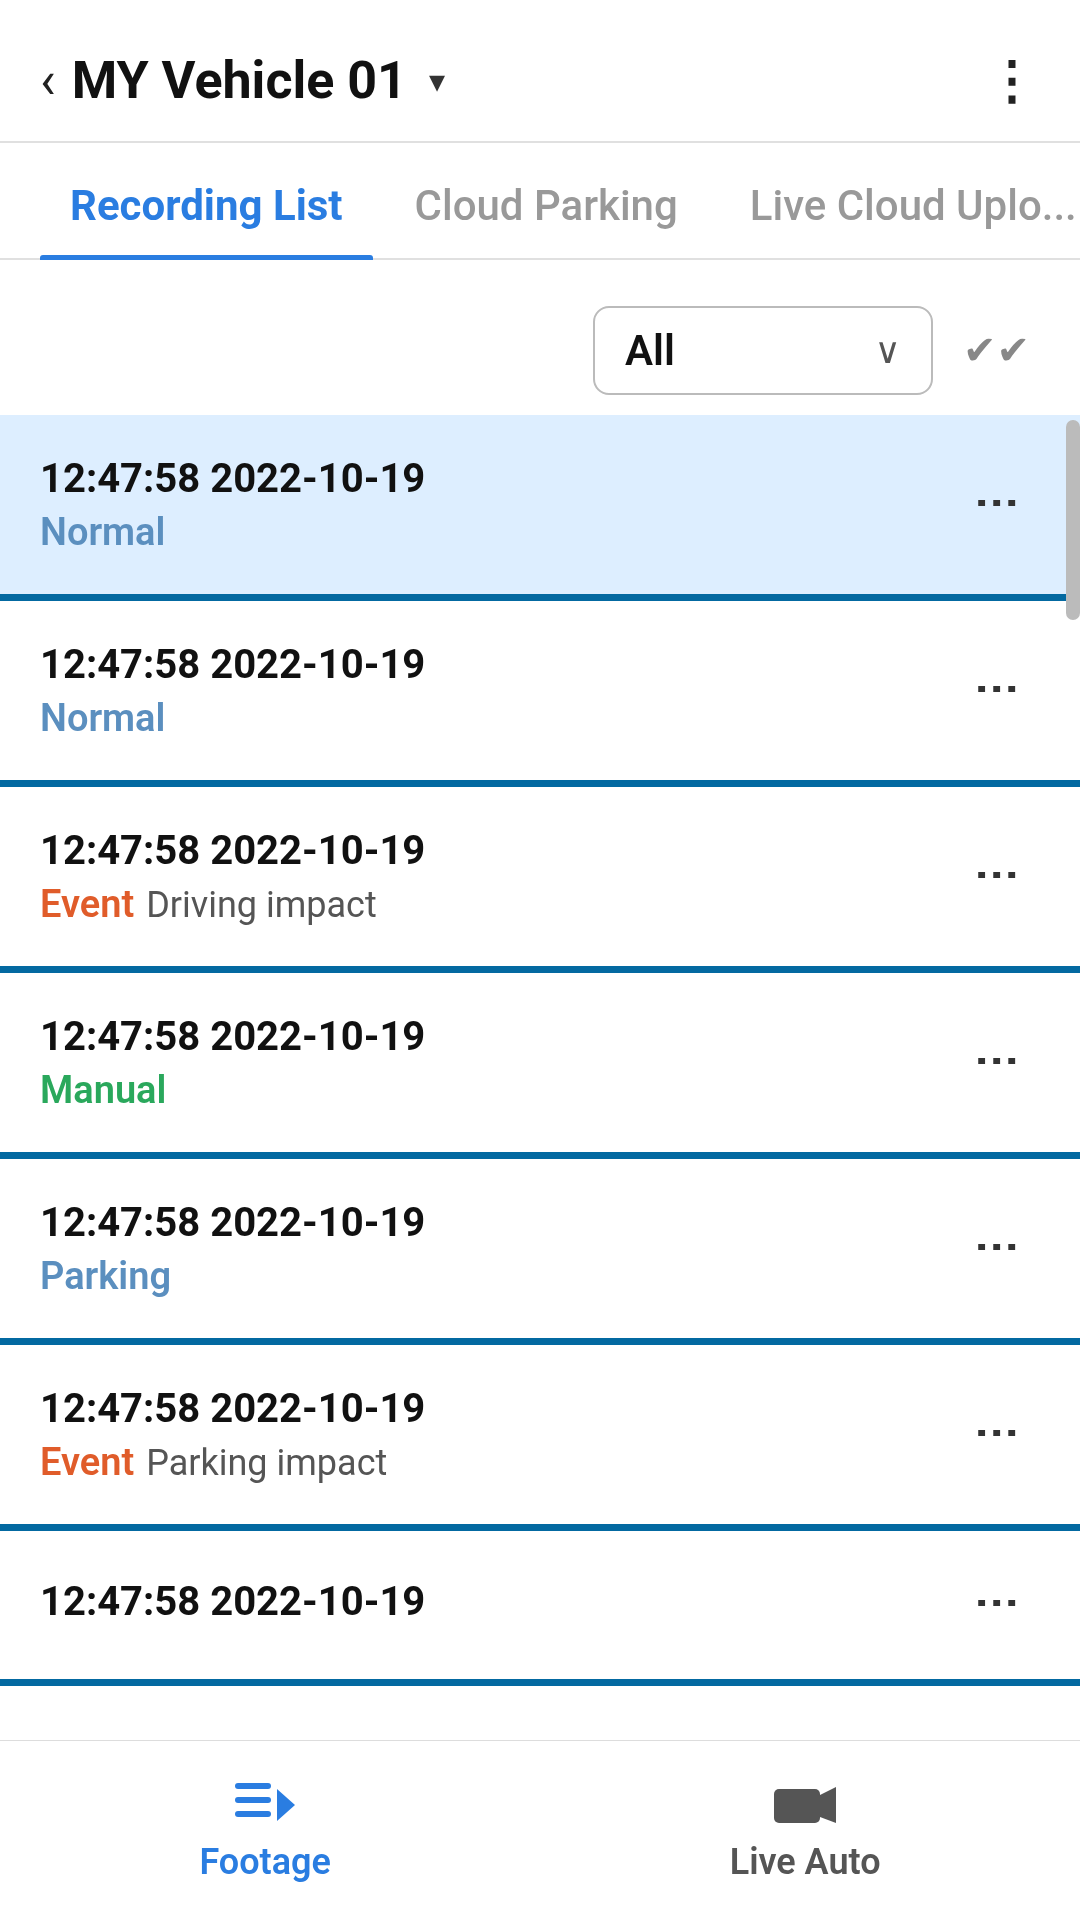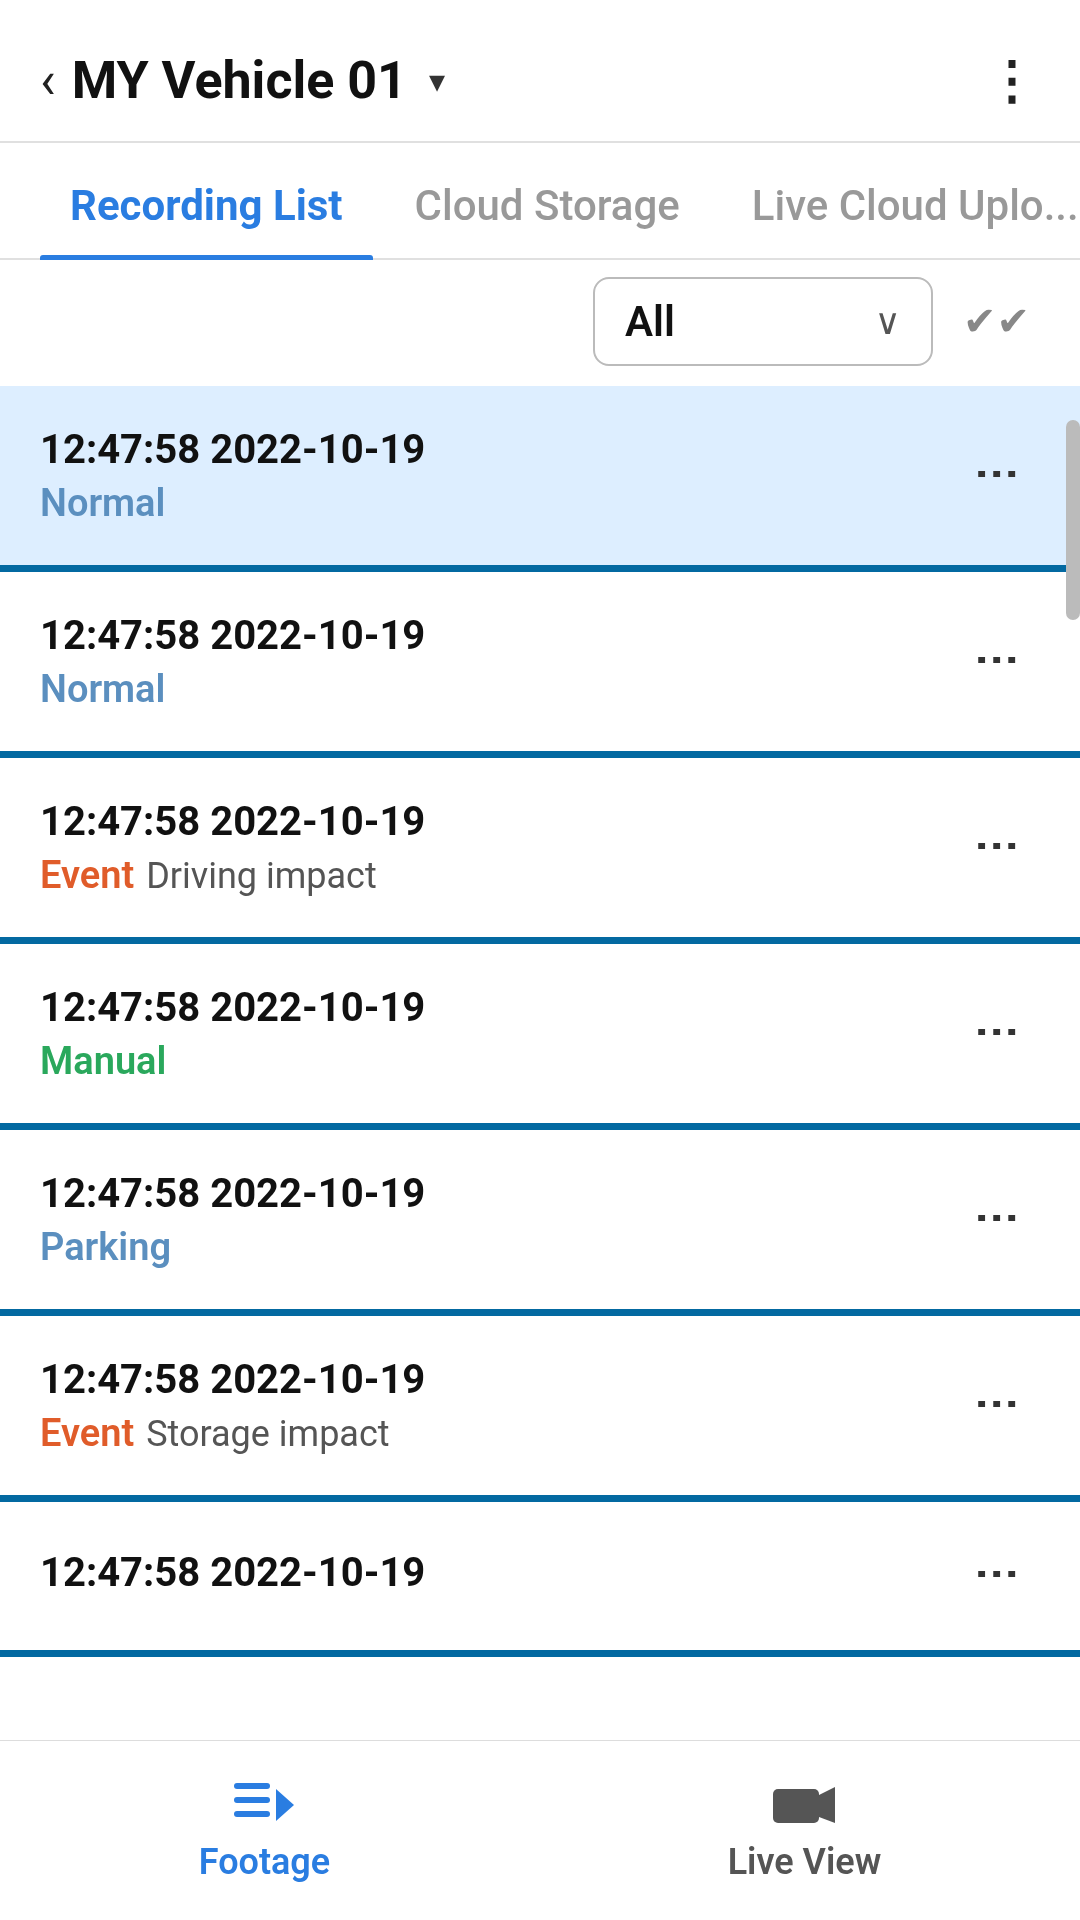--- a/index.html
+++ b/index.html
@@ -96,21 +96,21 @@
       height: 5px;
       background: #2a7de1;
       border-radius: 3px 3px 0 0;
     }
 
     
     .filter-row {
       display: flex;
       align-items: center;
       justify-content: flex-end;
-      padding: 17px 40px 20px 40px;
+      padding: 46px 40px 20px 40px;
       gap: 20px;
       margin-left: 28px;
     }
 
     .filter-dropdown {
       display: flex;
       align-items: center;
       justify-content: space-between;
       border: 2px solid #bbb;
       border-radius: 16px;
@@ -265,21 +265,21 @@
   <span class="more-icon">⋮</span>
 </div>
 
 <div class="header-divider"></div>
 
 <div class="tabs">
   <div class="tab active">
     <span>Recording List</span>
   </div>
   <div class="tab">
-    <span>Cloud Storage</span>
+    <span>Cloud Parking</span>
   </div>
   <div class="tab">
     <span>Live Cloud Uplo...</span>
   </div>
 </div>
 
 <div class="filter-row">
   <div class="filter-dropdown">
     <span class="filter-dropdown-label">All</span>
     <span class="filter-dropdown-chevron">∨</span>
@@ -319,21 +319,21 @@
     <div class="recording-item">
       <div class="recording-item-content">
         <div class="recording-timestamp">12:47:58 2022-10-19</div>
         <div><span class="recording-type parking">Parking</span></div>
       </div>
       <span class="item-more-icon">⋮</span>
     </div>
     <div class="recording-item">
       <div class="recording-item-content">
         <div class="recording-timestamp">12:47:58 2022-10-19</div>
-        <div><span class="recording-type event">Event</span><span class="recording-type-sub">Storage impact</span></div>
+        <div><span class="recording-type event">Event</span><span class="recording-type-sub">Parking impact</span></div>
       </div>
       <span class="item-more-icon">⋮</span>
     </div>
     <div class="recording-item">
       <div class="recording-item-content">
         <div class="recording-timestamp">12:47:58 2022-10-19</div>
         <div></div>
       </div>
       <span class="item-more-icon">⋮</span>
     </div>
@@ -353,15 +353,15 @@
     </svg>
     <span class="nav-label active">Footage</span>
   </div>
   <div class="nav-item">
     <svg width="62" height="52" viewBox="0 0 62 52">
 
       <rect x="0" y="10" width="46" height="34" rx="5" fill="#555"></rect>
 
       <polygon points="46,16 46,38 62,44 62,8" fill="#555"></polygon>
     </svg>
-    <span class="nav-label inactive">Live View</span>
+    <span class="nav-label inactive">Live Auto</span>
   </div>
 </div>
 
 </body></html>

